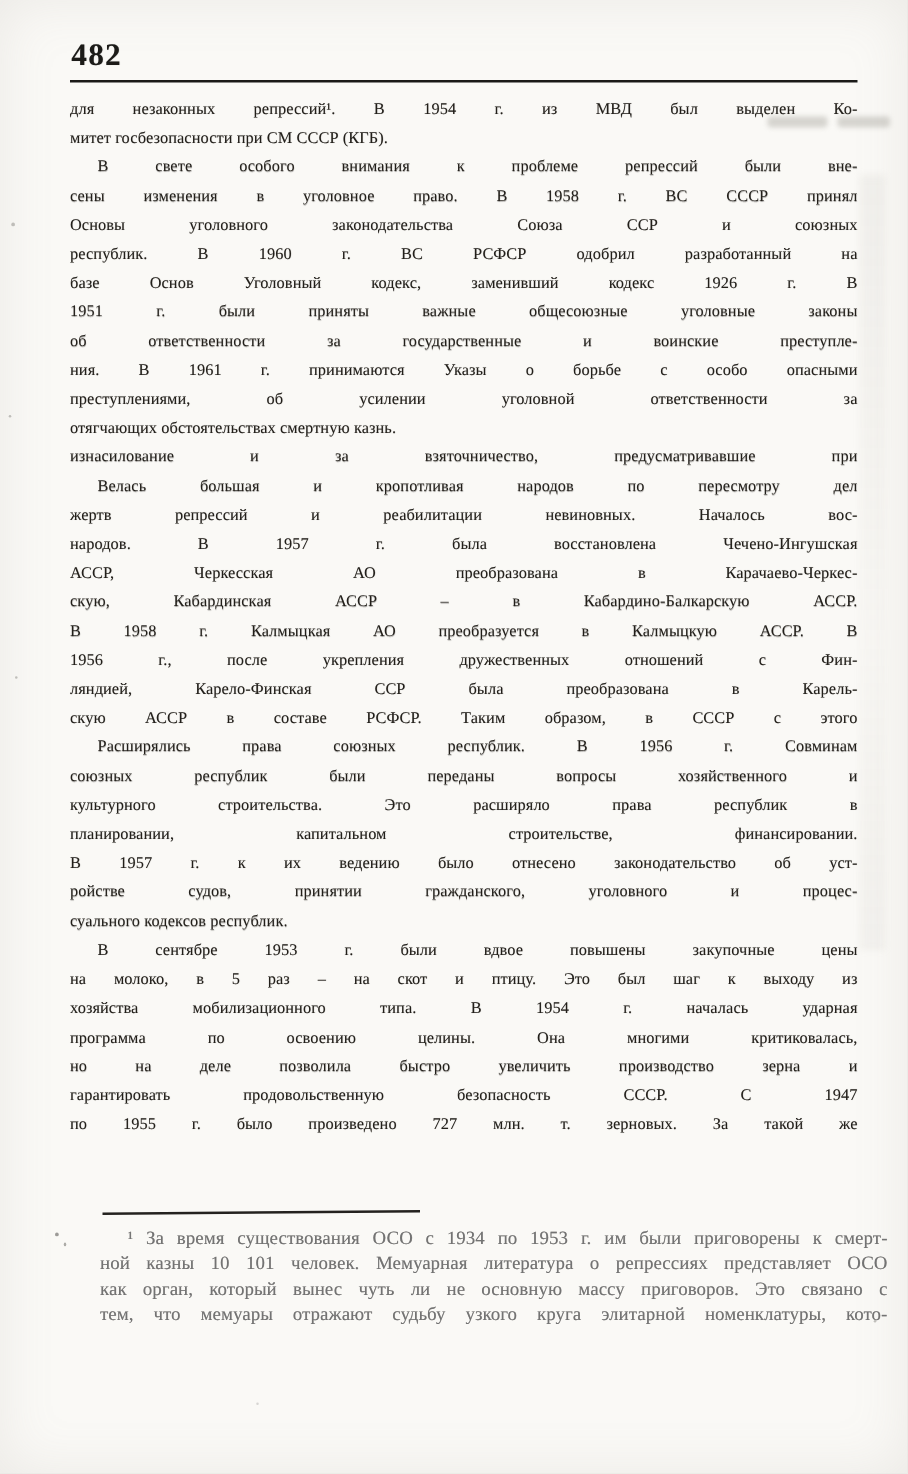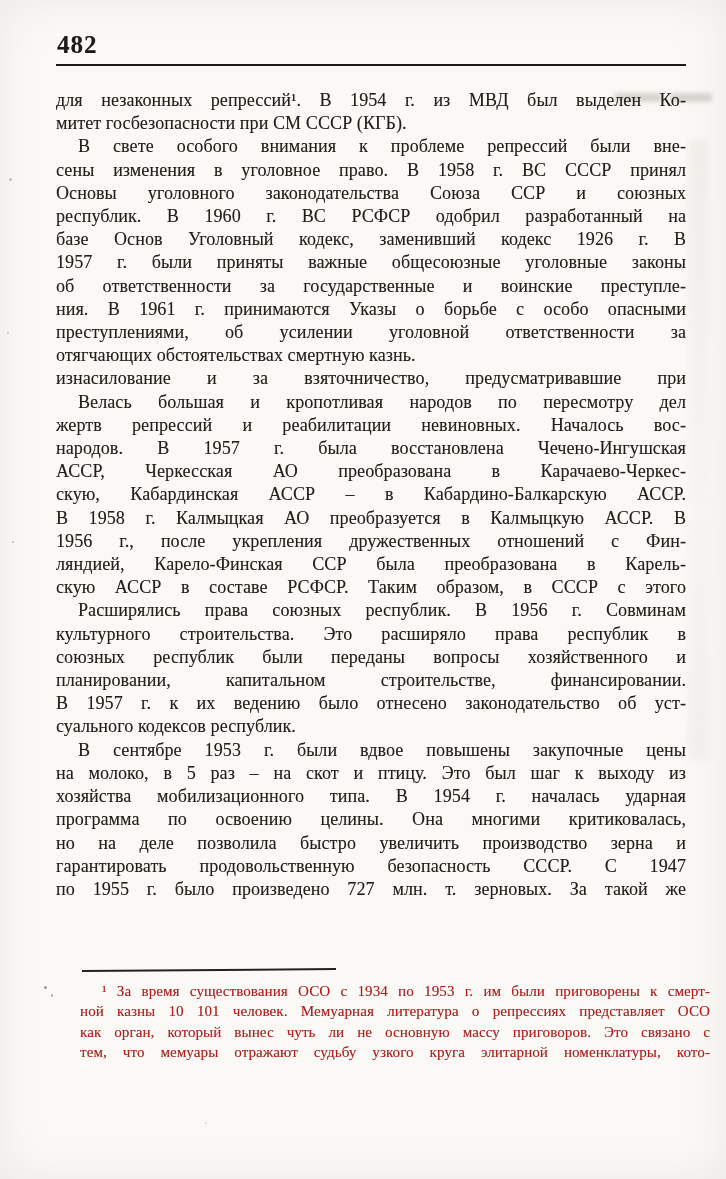--- a/index.html
+++ b/index.html
@@ -30,23 +30,23 @@
     position: absolute;
     left: 56px;
     top: 64px;
     width: 630px;
     height: 2px;
     background: #1b1a18;
   }
   .body-text {
     position: absolute;
     left: 56px;
-    top: 89px;
+    top: 75px;
     width: 630px;
-    font-size: 18px;
+    font-size: 13px;
     line-height: 23.2px;
     color: #221f1a;
     letter-spacing: 0.1px;
     text-shadow: 0.2px 0.2px 0.55px rgba(35,32,28,0.38);
   }
   .footnote-rule {
     position: absolute;
     left: 82px;
     top: 969px;
     width: 254px;
@@ -54,21 +54,21 @@
     background: #24221f;
     transform: rotate(-0.45deg);
   }
   .footnote-text {
     position: absolute;
     left: 80px;
     top: 981px;
     width: 630px;
     font-size: 15px;
     line-height: 20.3px;
-    color: #b91c1c;
+    color: #737373;
     letter-spacing: 0.1px;
     text-shadow: 0.2px 0.2px 0.5px rgba(35,32,28,0.35);
   }
   .line {
     text-align: justify;
     text-align-last: justify;
     white-space: normal;
   }
   .line.indent { padding-left: 22px; }
   .line.endline { text-align-last: left; }
@@ -135,44 +135,45 @@
       <div class="paragraph">
         <div class="line">для незаконных репрессий¹. В 1954 г. из МВД был выделен Ко-</div>
         <div class="line endline">митет госбезопасности при СМ СССР (КГБ).</div>
       </div>
       <div class="paragraph">
         <div class="line indent">В свете особого внимания к проблеме репрессий были вне-</div>
         <div class="line">сены изменения в уголовное право. В 1958 г. ВС СССР принял</div>
         <div class="line">Основы уголовного законодательства Союза ССР и союзных</div>
         <div class="line">республик. В 1960 г. ВС РСФСР одобрил разработанный на</div>
         <div class="line">базе Основ Уголовный кодекс, заменивший кодекс 1926 г. В</div>
-        <div class="line">1957 г. были приняты важные общесоюзные уголовные законы</div>
+        <div class="line">1951 г. были приняты важные общесоюзные уголовные законы</div>
         <div class="line">об ответственности за государственные и воинские преступле-</div>
         <div class="line">ния. В 1961 г. принимаются Указы о борьбе с особо опасными</div>
         <div class="line">преступлениями, об усилении уголовной ответственности за</div>
         <div class="line endline">отягчающих обстоятельствах смертную казнь.</div>
         <div class="line">изнасилование и за взяточничество, предусматривавшие при</div>
       </div>
       <div class="paragraph">
         <div class="line indent">Велась большая и кропотливая народов по пересмотру дел</div>
         <div class="line">жертв репрессий и реабилитации невиновных. Началось вос-</div>
         <div class="line">народов. В 1957 г. была восстановлена Чечено-Ингушская</div>
         <div class="line">АССР, Черкесская АО преобразована в Карачаево-Черкес-</div>
         <div class="line">скую, Кабардинская АССР – в Кабардино-Балкарскую АССР.</div>
         <div class="line">В 1958 г. Калмыцкая АО преобразуется в Калмыцкую АССР. В</div>
         <div class="line">1956 г., после укрепления дружественных отношений с Фин-</div>
         <div class="line">ляндией, Карело-Финская ССР была преобразована в Карель-</div>
         <div class="line">скую АССР в составе РСФСР. Таким образом, в СССР с этого</div>
       </div>
       <div class="paragraph">
         <div class="line indent">Расширялись права союзных республик. В 1956 г. Совминам</div>
+        <div class="line">союзных республик были переданы вопросы хозяйственного и</div>
         <div class="line">культурного строительства. Это расширяло права республик в</div>
-        <div class="line">союзных республик были переданы вопросы хозяйственного и</div>
         <div class="line">планировании, капитальном строительстве, финансировании.</div>
         <div class="line">В 1957 г. к их ведению было отнесено законодательство об уст-</div>
+        <div class="line">ройстве судов, принятии гражданского, уголовного и процес-</div>
         <div class="line endline">суального кодексов республик.</div>
       </div>
       <div class="paragraph">
         <div class="line indent">В сентябре 1953 г. были вдвое повышены закупочные цены</div>
         <div class="line">на молоко, в 5 раз – на скот и птицу. Это был шаг к выходу из</div>
         <div class="line">хозяйства мобилизационного типа. В 1954 г. началась ударная</div>
         <div class="line">программа по освоению целины. Она многими критиковалась,</div>
         <div class="line">но на деле позволила быстро увеличить производство зерна и</div>
         <div class="line">гарантировать продовольственную безопасность СССР. С 1947</div>
         <div class="line">по 1955 г. было произведено 727 млн. т. зерновых. За такой же</div>

